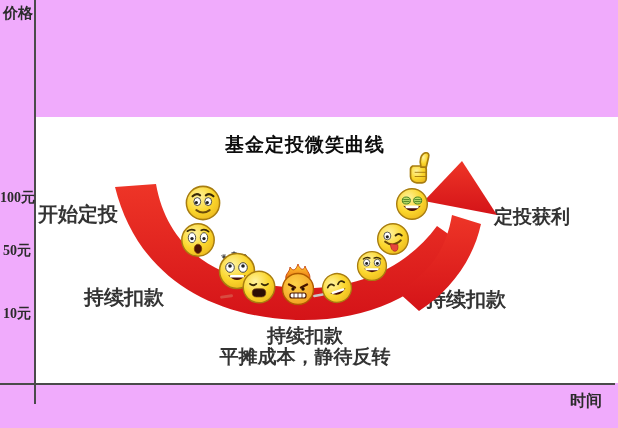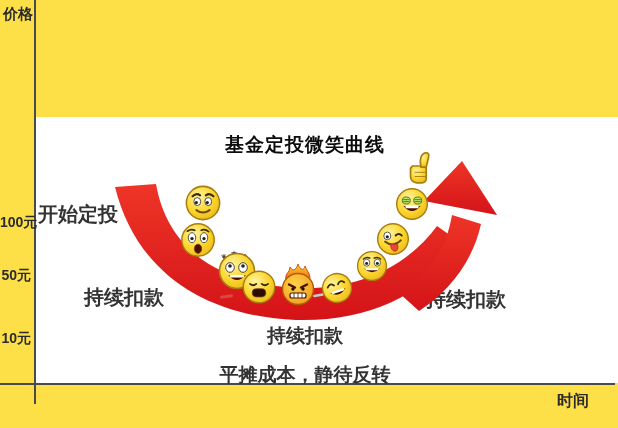--- a/index.html
+++ b/index.html
@@ -2,50 +2,51 @@
 <html><head>
 <meta charset="utf-8">
 <style>
   html,body{margin:0;padding:0;background:#e9e7e7;font-family:"Liberation Sans",sans-serif;}
   #stage{position:relative;width:618px;height:428px;background:#f1efef;overflow:hidden;}
   #plot{position:absolute;left:35px;top:117px;width:583px;height:266px;background:#ffffff;}
   .axis{position:absolute;background:#4a4a4a;}
   #y-axis{left:34px;top:0;width:2px;height:404px;}
   #x-axis{left:0;top:383px;width:615px;height:2px;}
   .t{position:absolute;font-weight:600;color:#2b2b2b;white-space:nowrap;line-height:1.15;}
-  .tick{width:31px;text-align:right;font-size:14px;margin-top:24px;}
+  .tick{width:31px;text-align:right;font-size:14px;}
   #chart-title{font-size:19px;font-weight:700;color:#0d0d0d;letter-spacing:1px;}
   .anno{font-size:20px;color:#333;}
   .anno-center{width:214px;text-align:center;font-size:19px;}
   #scene{position:absolute;left:0;top:0;width:618px;height:428px;pointer-events:none;}
 </style>
 </head>
 <body>
 
-<div id="stage" style="background: #fde047;">
+<div id="stage" style="background: #f0abfc; font-family: Liberation Serif, serif;">
 
   <div id="plot" style="background: rgb(255, 255, 255);"></div>
 
   <div id="y-axis" class="axis" style="background: rgb(74, 74, 74);"></div>
   <div id="x-axis" class="axis" style="background: rgb(74, 74, 74);"></div>
 
   <div class="t" style="left:3px;top:5px;font-size:15px;">价格</div>
-  <div class="t" style="left:557px;top:392px;font-size:16px;">时间</div>
+  <div class="t" style="left:570px;top:392px;font-size:16px;">时间</div>
 
   <div class="t tick" style="left:0;top:190px;">100元</div>
   <div class="t tick" style="left:0;top:243px;">50元</div>
   <div class="t tick" style="left:0;top:306px;">10元</div>
 
   <div class="t anno" style="left:38px;top:203px;">开始定投</div>
 
   <div class="t" id="chart-title" style="left:225px;top:134px;">基金定投微笑曲线</div>
   <div class="t anno" style="left:84px;top:286px;">持续扣款</div>
   <div class="t anno anno-center" style="left:198px;top:325px;">持续扣款</div>
-  <div class="t anno anno-center" style="left:198px;top:364px;">平摊成本，静待反转</div>
+  <div class="t anno anno-center" style="left:198px;top:346px;">平摊成本，静待反转</div>
   <div class="t anno" style="left:426px;top:288px;">持续扣款</div>
+  <div class="t anno" style="left:494px;top:206px;font-size:19px;">定投获利</div>
 
   <svg id="scene" viewBox="0 0 618 428" xmlns="http://www.w3.org/2000/svg">
     <defs>
       <linearGradient id="gRed" x1="0" y1="0" x2="0" y2="1">
         <stop offset="0" stop-color="#ee3527"></stop>
         <stop offset="1" stop-color="#d41318"></stop>
       </linearGradient>
       <radialGradient id="gFace" cx="0.38" cy="0.32" r="0.8">
         <stop offset="0" stop-color="#fff3a0"></stop>
         <stop offset="0.55" stop-color="#fbd62c"></stop>

